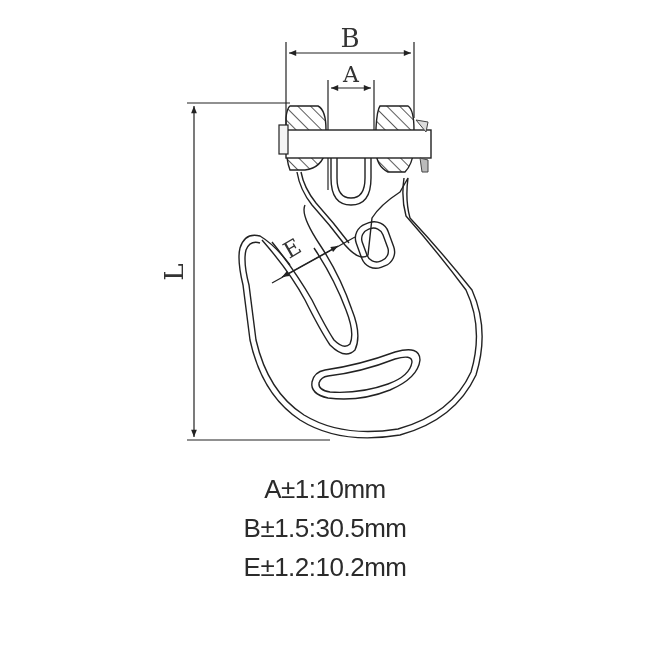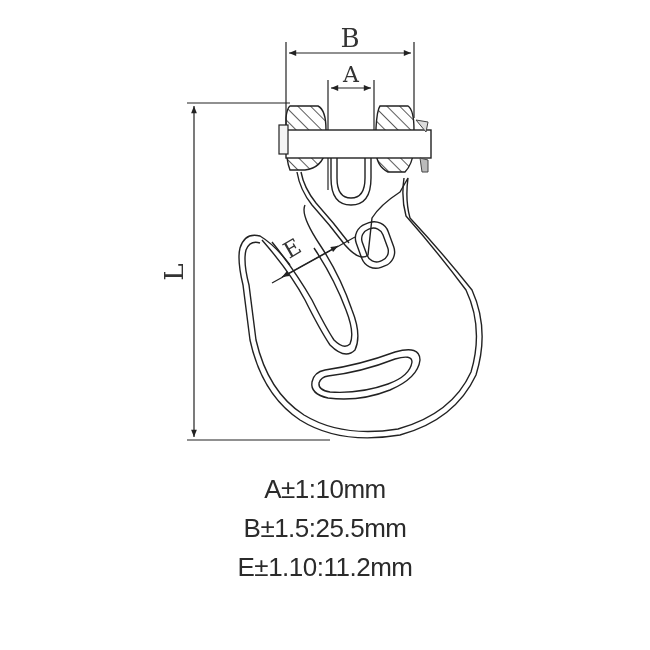--- a/index.html
+++ b/index.html
@@ -85,15 +85,15 @@
 
   <g>
     <line x1="272" y1="283" x2="355" y2="237" stroke="#222" stroke-width="1.2"></line>
     <line x1="282" y1="277" x2="338" y2="246" stroke="#222" stroke-width="1.2" marker-start="url(#arr)" marker-end="url(#arr)"></line>
     <text class="dim-label" x="0" y="0" font-size="22" transform="translate(296,255) rotate(-30)" text-anchor="middle">E</text>
   </g>
 </svg>
 
 <div id="specs">
   <div class="spec-line">A±1:10mm</div>
-  <div class="spec-line">B±1.5:25.5mm</div>
-  <div class="spec-line">E±1.10:11.2mm</div>
+  <div class="spec-line">B±1.5:30.5mm</div>
+  <div class="spec-line">E±1.2:10.2mm</div>
 </div>
 
 </body></html>

